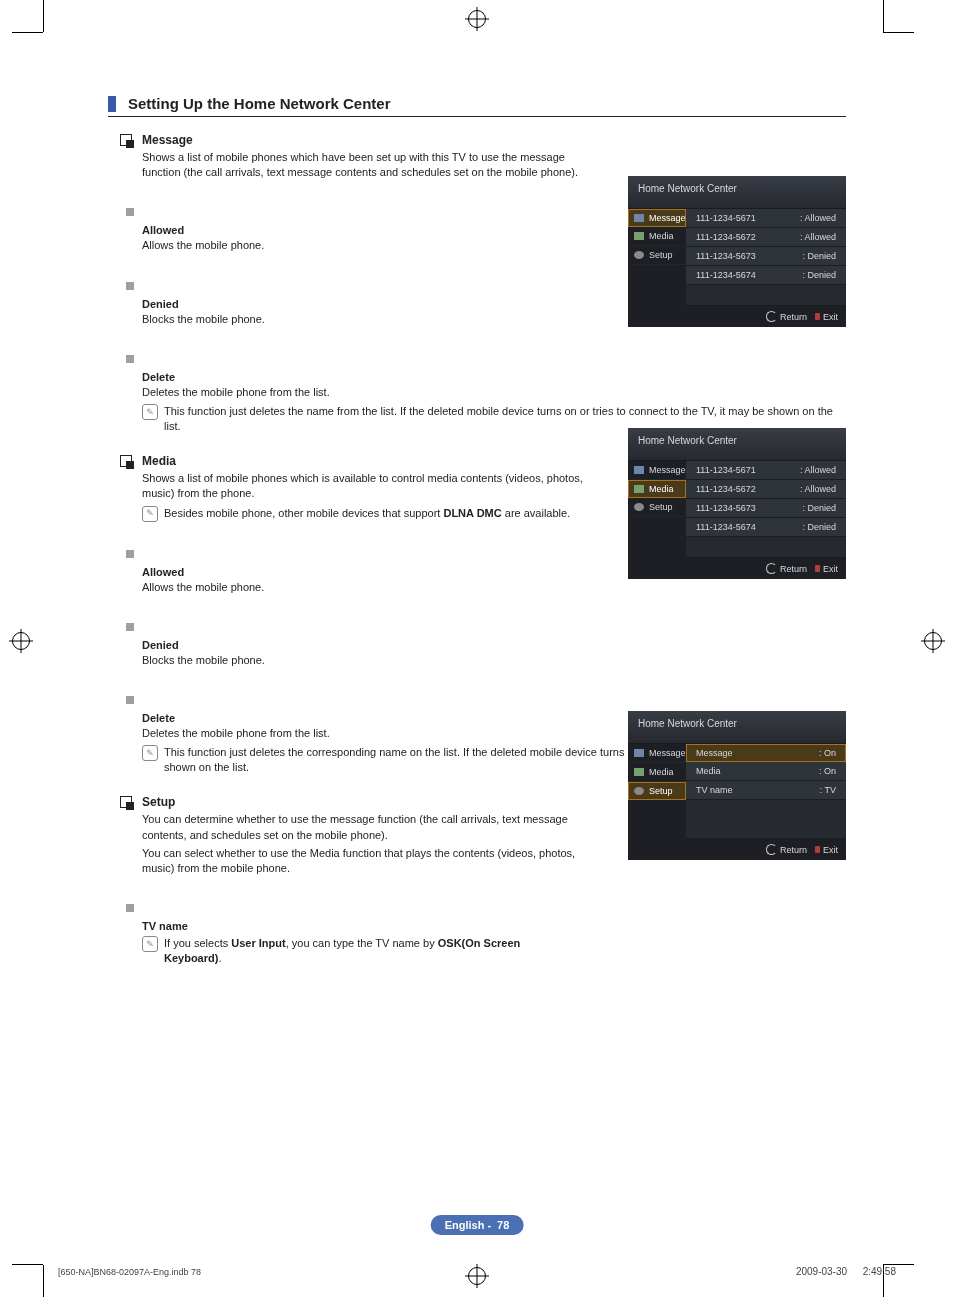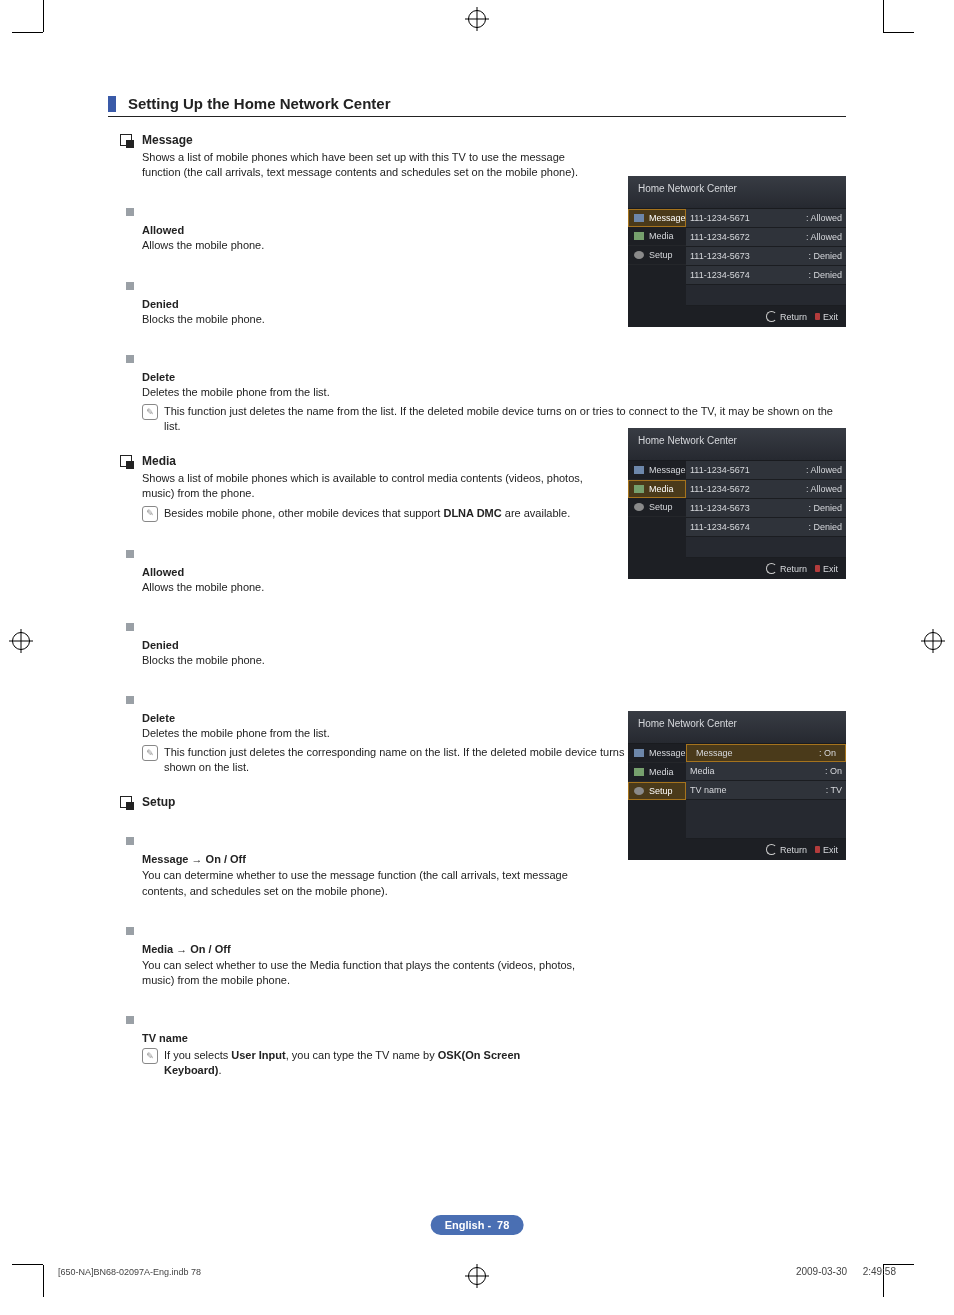--- a/index.html
+++ b/index.html
@@ -108,21 +108,21 @@
   }
   .ui-side .item.sel { background:#4a3a1a; color:#fff; border:1px solid #a5731d; padding:3px 5px;}
   .ui-side .ic {
     width:10px;height:8px;background:#6d87aa;display:inline-block;flex:0 0 auto;
   }
   .ui-side .ic.media { background:#76a06d;}
   .ui-side .ic.setup { background:#8a8a8a; border-radius:50%;}
   .ui-list { flex:1; }
   .ui-list .row {
     display:flex; justify-content:space-between;
-    padding:4px 4px;
+    padding:4px 10px;
     background:#2f333a;
     border-bottom:1px solid #1b1d21;
     font-size:9px;
   }
   .ui-list .row .v { color:#d6d8dc;}
   .ui-list .row .s { color:#d6d8dc;}
   .ui-list .row.sel { background:#4a3a1a; border:1px solid #a5731d; padding:3px 9px;}
   .ui-foot {
     display:flex; justify-content:flex-end; gap:8px;
     padding:5px 8px;
@@ -242,30 +242,22 @@
         <span class="body-text-wide" style="margin:0;">This function just deletes the corresponding name on the list. If the deleted mobile device turns on or tries to connect to the TV, it may be shown on the list.</span>
       </div>
     </div>
 
     <div class="sec" style="margin-top:20px;">
       <div class="q-row">
         <span class="q-mark"></span>
         <span class="q-label">Setup</span>
       </div>
 
-      <div class="sub-row">
-        <span class="sub-mark"></span>
-        <span class="sub-label">Message → On / Off</span>
-      </div>
       <div class="body-text">You can determine whether to use the message function (the call arrivals, text message contents, and schedules set on the mobile phone).</div>
 
-      <div class="sub-row">
-        <span class="sub-mark"></span>
-        <span class="sub-label">Media → On / Off</span>
-      </div>
       <div class="body-text">You can select whether to use the Media function that plays the contents (videos, photos, music) from the mobile phone.</div>
 
       <div class="sub-row">
         <span class="sub-mark"></span>
         <span class="sub-label">TV name</span>
       </div>
       <div class="note-row" style="max-width:430px;">
         <span class="note-icon">✎</span>
         <span>
           <span>If you selects </span><span class="bold">User Input</span><span>, you can type the TV name by </span><span class="bold">OSK(On Screen Keyboard)</span><span>.</span>

